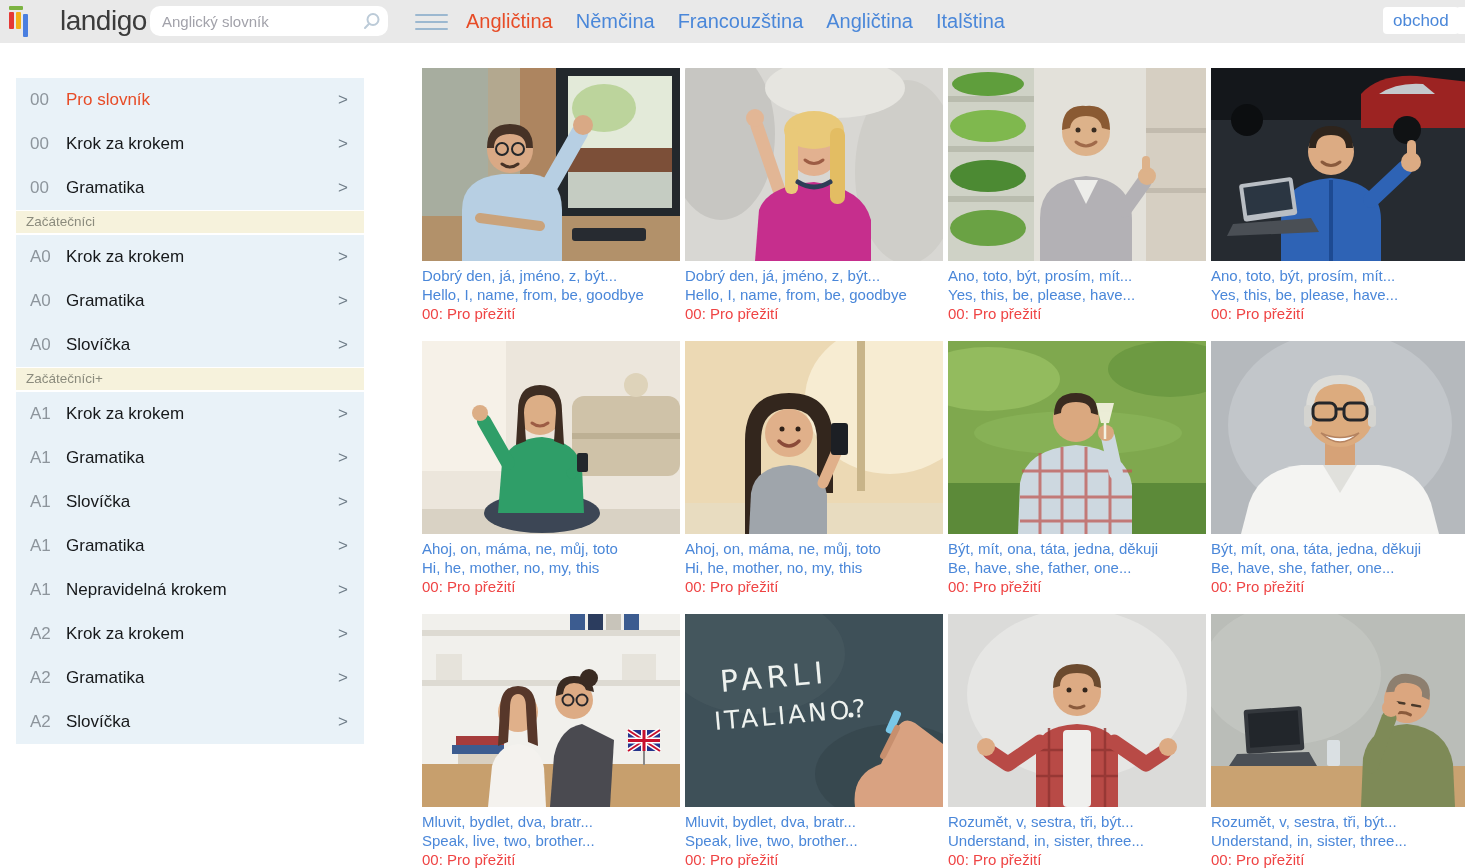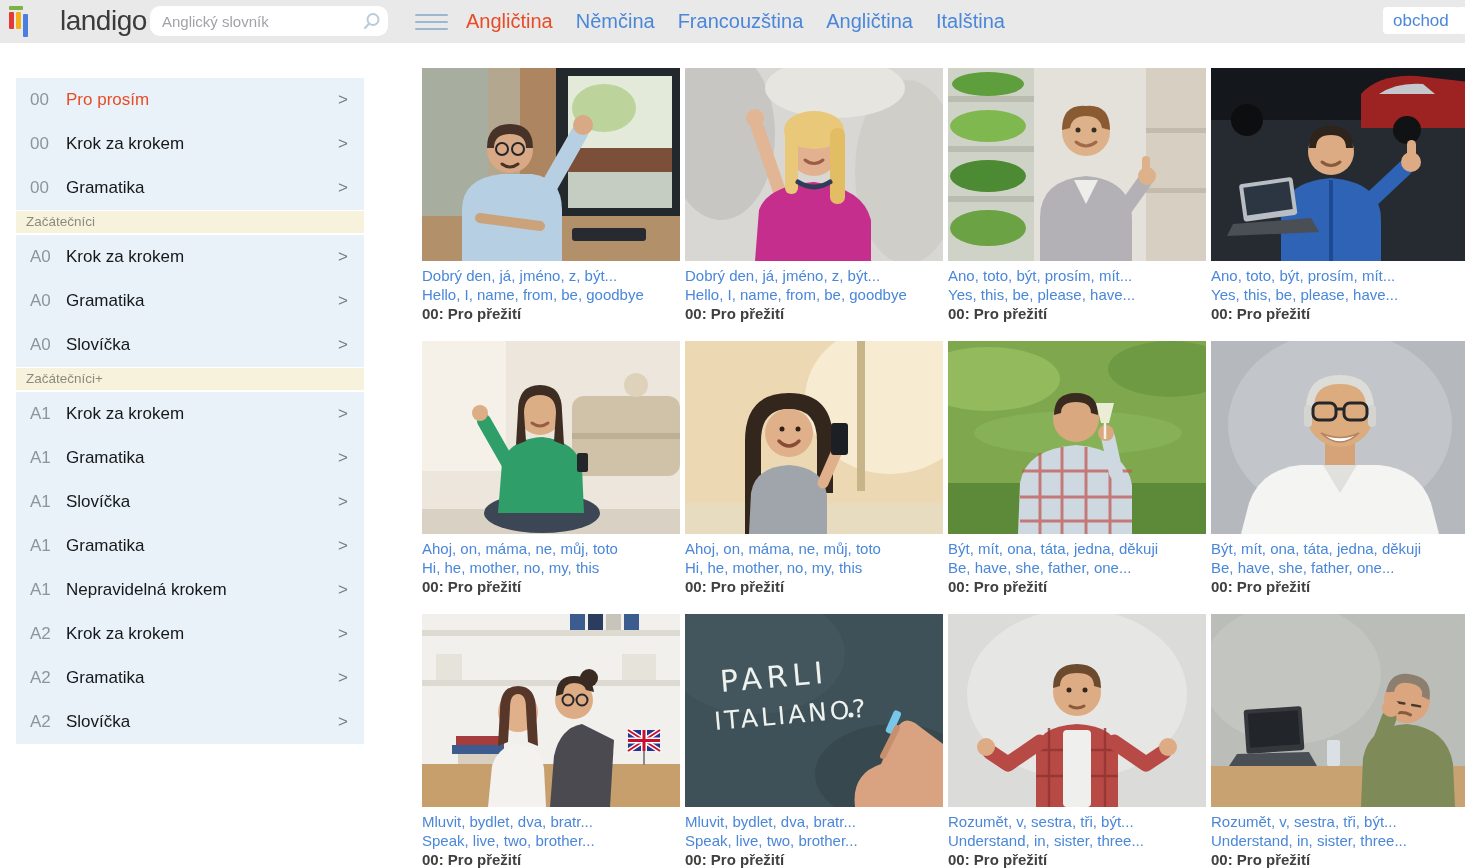--- a/index.html
+++ b/index.html
@@ -38,21 +38,21 @@
   .side-label{color:#16181a;}
   .side-item.active .side-label{color:#e74c27;}
   .side-chevron{position:absolute;right:16px;color:#6f7d88;font-size:17px;}
   
   .content{position:absolute;left:422px;top:68px;width:1043px;
     display:grid;grid-template-columns:repeat(4,258px);column-gap:5px;row-gap:18px;}
   .card{width:258px;cursor:pointer;}
   .card svg.photo{display:block;width:258px;height:193px;background:#ddd;}
   .caption{margin-top:5px;font-size:15px;line-height:19px;}
   .cap-cs,.cap-en{color:#4a87d9;white-space:nowrap;overflow:hidden;}
-  .cap-level{color:#404040;white-space:nowrap;font-weight:bold;}
+  .cap-level{color:#ef4444;white-space:nowrap;}
   .board-text{font-family:"DejaVu Sans",sans-serif;}
 </style>
 </head>
 <body>
 
 <div class="header">
   <div class="logo">
     <svg width="25" height="36" viewBox="0 0 25 36">
       <rect x="1" y="3" width="14" height="4" rx="1" fill="#7cb342"></rect>
       <rect x="1" y="9" width="5" height="17" rx="1" fill="#e53935"></rect>
@@ -84,21 +84,21 @@
     <span class="nav-link">Italština</span>
   </div>
 
   <div class="hdr-btn btn-shop">obchod</div>
   <div class="hdr-btn btn-partial">v</div>
 </div>
 
 <div class="sidebar">
   <div class="side-item active">
     <span class="side-code">00</span>
-    <span class="side-label">Pro prosím</span>
+    <span class="side-label">Pro slovník</span>
     <span class="side-chevron">&gt;</span>
   </div>
   <div class="side-item">
     <span class="side-code">00</span>
     <span class="side-label">Krok za krokem</span>
     <span class="side-chevron">&gt;</span>
   </div>
   <div class="side-item">
     <span class="side-code">00</span>
     <span class="side-label">Gramatika</span>

